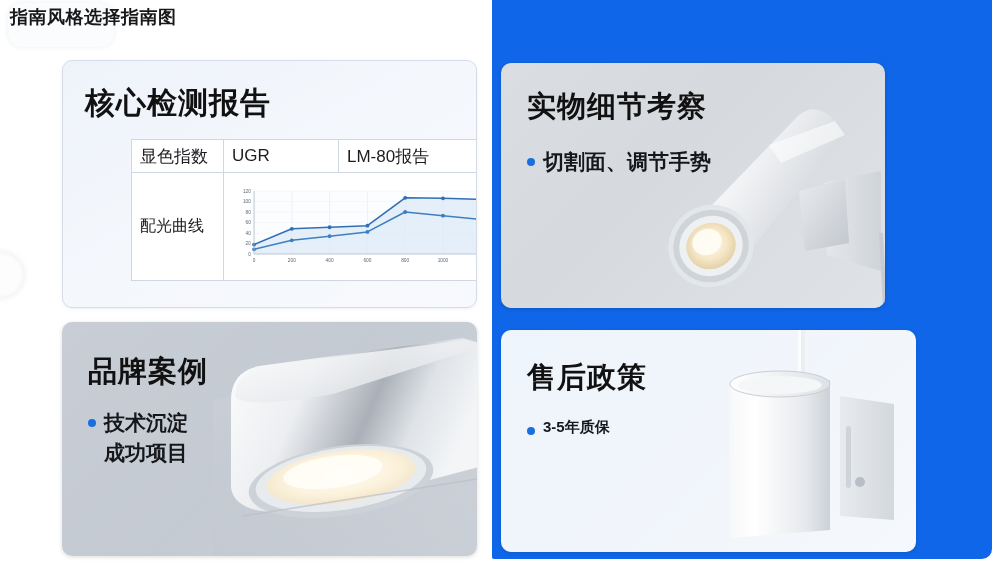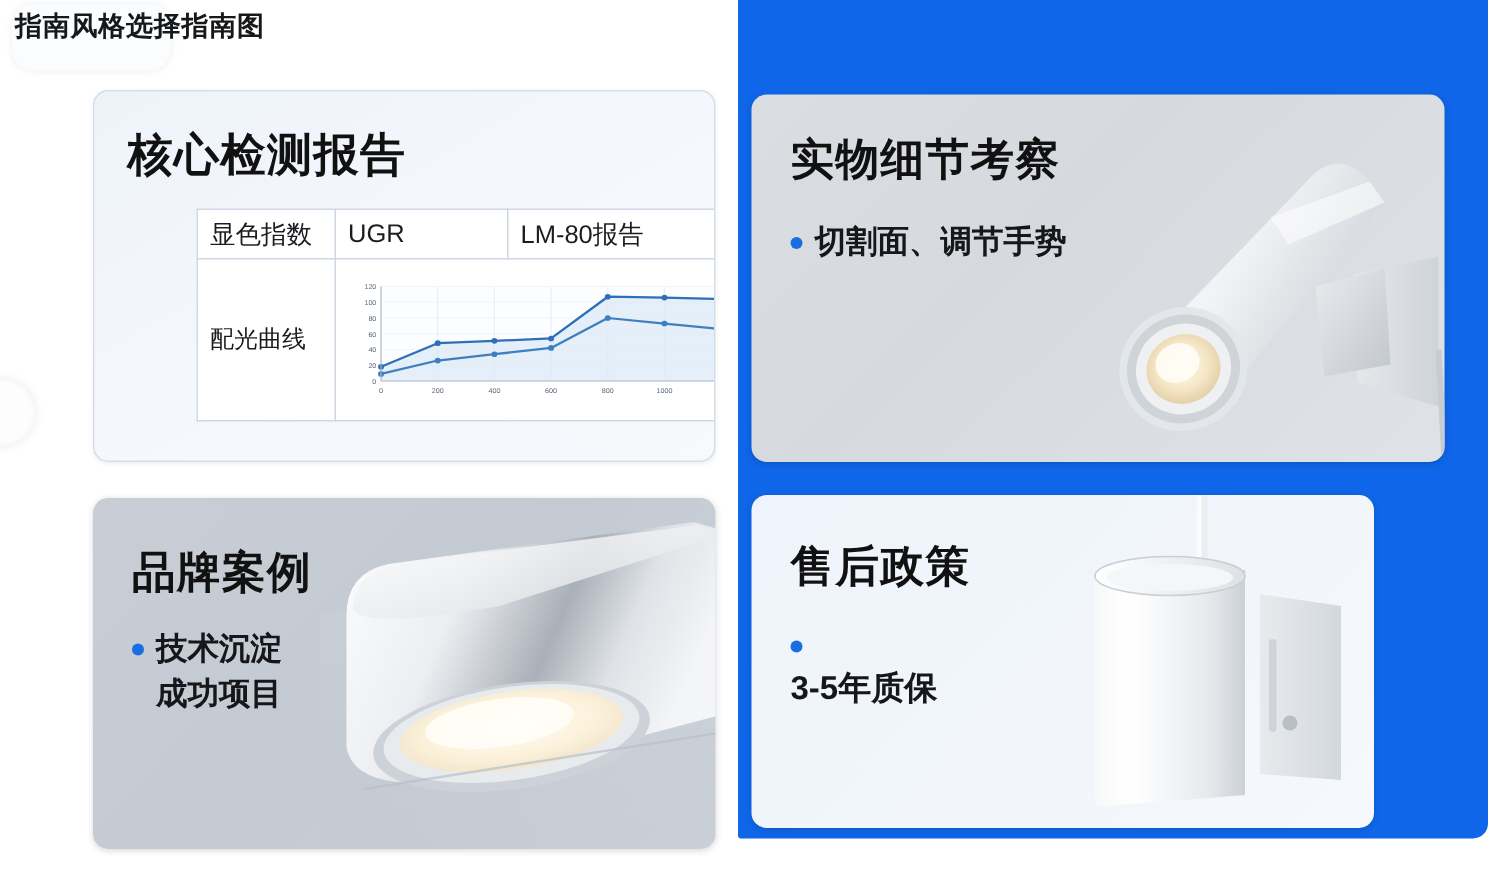--- a/index.html
+++ b/index.html
@@ -75,33 +75,33 @@
   .col-b{ width:115px; }
   .col-c{ width:auto; }
   .chart-cell{ padding:2px 3px !important; }
 
   
   .chart-wrap{ position:relative; width:100%; height:83px; }
   .chart-wrap svg{ display:block; width:100%; height:83px; }
 
   
   .card-detail{
-    left:501px; top:63px; width:462px; height:245px;
+    left:501px; top:63px; width:384px; height:245px;
     background:linear-gradient(135deg,#dadee3 0%,#d6dade 40%,#dfe3e7 100%);
     border-radius:10px;
     box-shadow:0 1px 4px rgba(0,0,0,.16);
   }
   .card-detail .card-title{
     position:absolute; left:26px; top:24px;
     font-size:29px; font-weight:700; color:#111; letter-spacing:1px;
   }
 
   
   .card-brand{
-    left:62px; top:332px; width:415px; height:234px;
+    left:62px; top:322px; width:415px; height:234px;
     background:linear-gradient(135deg,#c9ced6 0%,#c4cad2 50%,#cfd4db 100%);
     border-radius:10px;
     box-shadow:0 1px 4px rgba(0,0,0,.15);
   }
   .card-brand .card-title{
     position:absolute; left:26px; top:30px;
     font-size:29px; font-weight:700; color:#111; letter-spacing:1px;
   }
 
   
@@ -125,21 +125,21 @@
   }
   .bullets li .dot{
     width:8px; height:8px; border-radius:50%;
     background:#1a6fe0; flex:0 0 8px; margin-top:11px;
   }
   .bullets li .dot.invisible{ background:transparent; }
   .bul-detail{ left:26px; top:84px; }
   .bul-brand{ left:26px; top:86px; }
   .bul-brand li{ font-size:21px; }
   .bul-service{ left:26px; top:86px; }
-  .bul-service li{ font-size:22px;flex-direction:column; }
+  .bul-service li{ font-size:15px; }
 
   
   .art{ position:absolute; pointer-events:none; }
   .art-spot{ right:-4px; top:20px; width:240px; height:225px; }
   .art-down{ right:-6px; top:16px; width:270px; height:218px; }
   .art-pend{ right:14px; top:0px; width:190px; height:222px; }
 </style>
 </head>
 <body>
 

